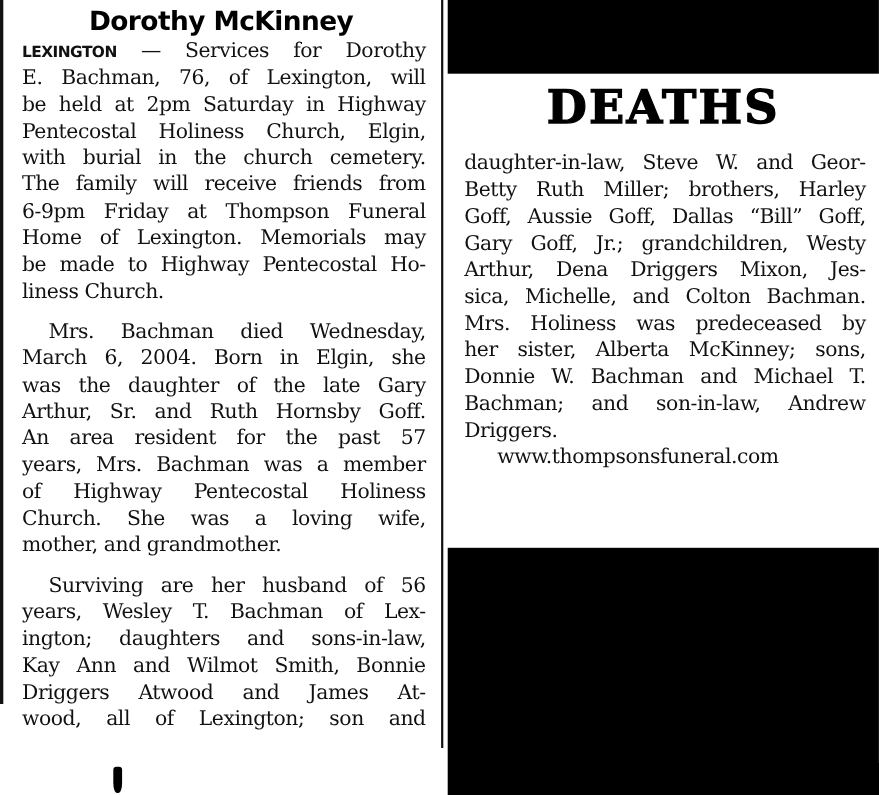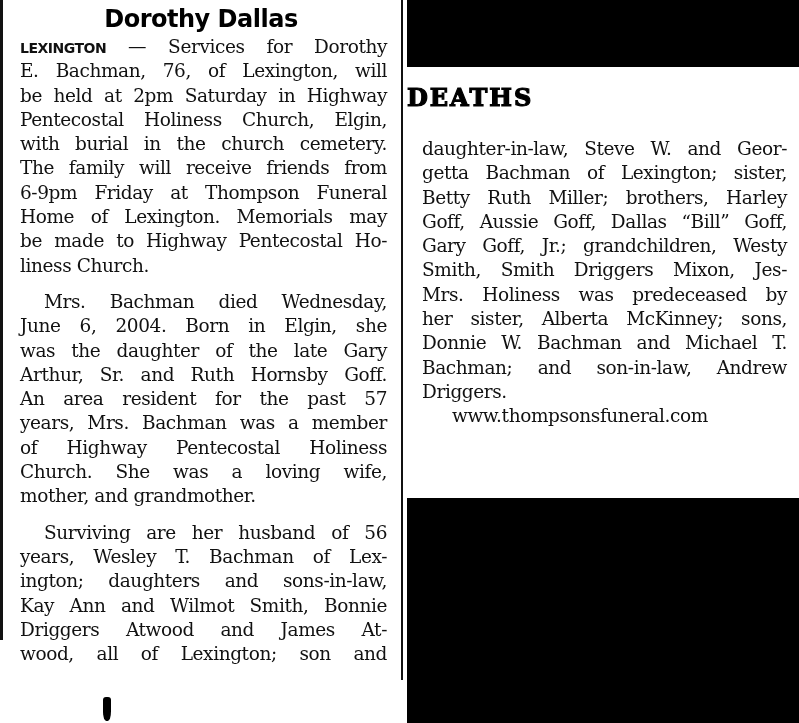--- a/index.html
+++ b/index.html
@@ -49,24 +49,24 @@
     font-weight: bold;
     font-size: 24px;
     letter-spacing: -0.5px;
     line-height: 30px;
     color: #000;
   }
   .section-title {
     position: absolute;
     left: 407px; top: 78px;
     width: 392px;
-    text-align: left;
+    text-align: center;
     font-family: "DejaVu Serif", "Liberation Serif", serif;
     font-weight: 900;
-    font-size: 24px;
+    font-size: 42px;
     letter-spacing: 2px;
     line-height: 40px;
     color: #000;
     -webkit-text-stroke: 1.2px #000;
   }
   .column {
     position: absolute;
   }
   .col-left { left: 20px; top: 35px; width: 367px; }
   .col-right { left: 422px; top: 137px; width: 365px; }
@@ -101,60 +101,60 @@
 </head>
 <body>
 
 <div class="left-border"></div>
 <div class="col-divider"></div>
 <div class="col-divider-gap"></div>
 
 <div class="black-block block-top"></div>
 <div class="black-block block-bottom"></div>
 
-<div class="headline">Dorothy Dallas</div>
+<div class="headline">Dorothy McKinney</div>
 
 <div class="section-title">DEATHS</div>
 
 <div class="column col-left">
   <span class="line"><span class="dateline">LEXINGTON</span> <span>— Services for Dorothy</span></span>
   <span class="line">E. Bachman, 76, of Lexington, will</span>
   <span class="line">be held at 2pm Saturday in Highway</span>
   <span class="line">Pentecostal Holiness Church, Elgin,</span>
   <span class="line">with burial in the church cemetery.</span>
   <span class="line">The family will receive friends from</span>
   <span class="line">6-9pm Friday at Thompson Funeral</span>
   <span class="line">Home of Lexington. Memorials may</span>
   <span class="line">be made to Highway Pentecostal Ho-</span>
   <span class="line last">liness Church.</span>
   <span class="line indent">Mrs. Bachman died Wednesday,</span>
-  <span class="line">June 6, 2004. Born in Elgin, she</span>
+  <span class="line">March 6, 2004. Born in Elgin, she</span>
   <span class="line">was the daughter of the late Gary</span>
   <span class="line">Arthur, Sr. and Ruth Hornsby Goff.</span>
   <span class="line">An area resident for the past 57</span>
   <span class="line">years, Mrs. Bachman was a member</span>
   <span class="line">of Highway Pentecostal Holiness</span>
   <span class="line">Church. She was a loving wife,</span>
   <span class="line last">mother, and grandmother.</span>
   <span class="line indent">Surviving are her husband of 56</span>
   <span class="line">years, Wesley T. Bachman of Lex-</span>
   <span class="line">ington; daughters and sons-in-law,</span>
   <span class="line">Kay Ann and Wilmot Smith, Bonnie</span>
   <span class="line">Driggers Atwood and James At-</span>
   <span class="line">wood, all of Lexington; son and</span>
 </div>
 
 <div class="smudge"></div>
 
 <div class="column col-right">
   <span class="line">daughter-in-law, Steve W. and Geor-</span>
-  <span class="line">getta Bachman of Lexington; sister,</span>
   <span class="line">Betty Ruth Miller; brothers, Harley</span>
   <span class="line">Goff, Aussie Goff, Dallas “Bill” Goff,</span>
   <span class="line">Gary Goff, Jr.; grandchildren, Westy</span>
-  <span class="line">Smith, Smith Driggers Mixon, Jes-</span>
+  <span class="line">Arthur, Dena Driggers Mixon, Jes-</span>
+  <span class="line">sica, Michelle, and Colton Bachman.</span>
   <span class="line">Mrs. Holiness was predeceased by</span>
   <span class="line">her sister, Alberta McKinney; sons,</span>
   <span class="line">Donnie W. Bachman and Michael T.</span>
   <span class="line">Bachman; and son-in-law, Andrew</span>
   <span class="line last">Driggers.</span>
   <span class="line url">www.thompsonsfuneral.com</span>
 </div>
 
 </body></html>

